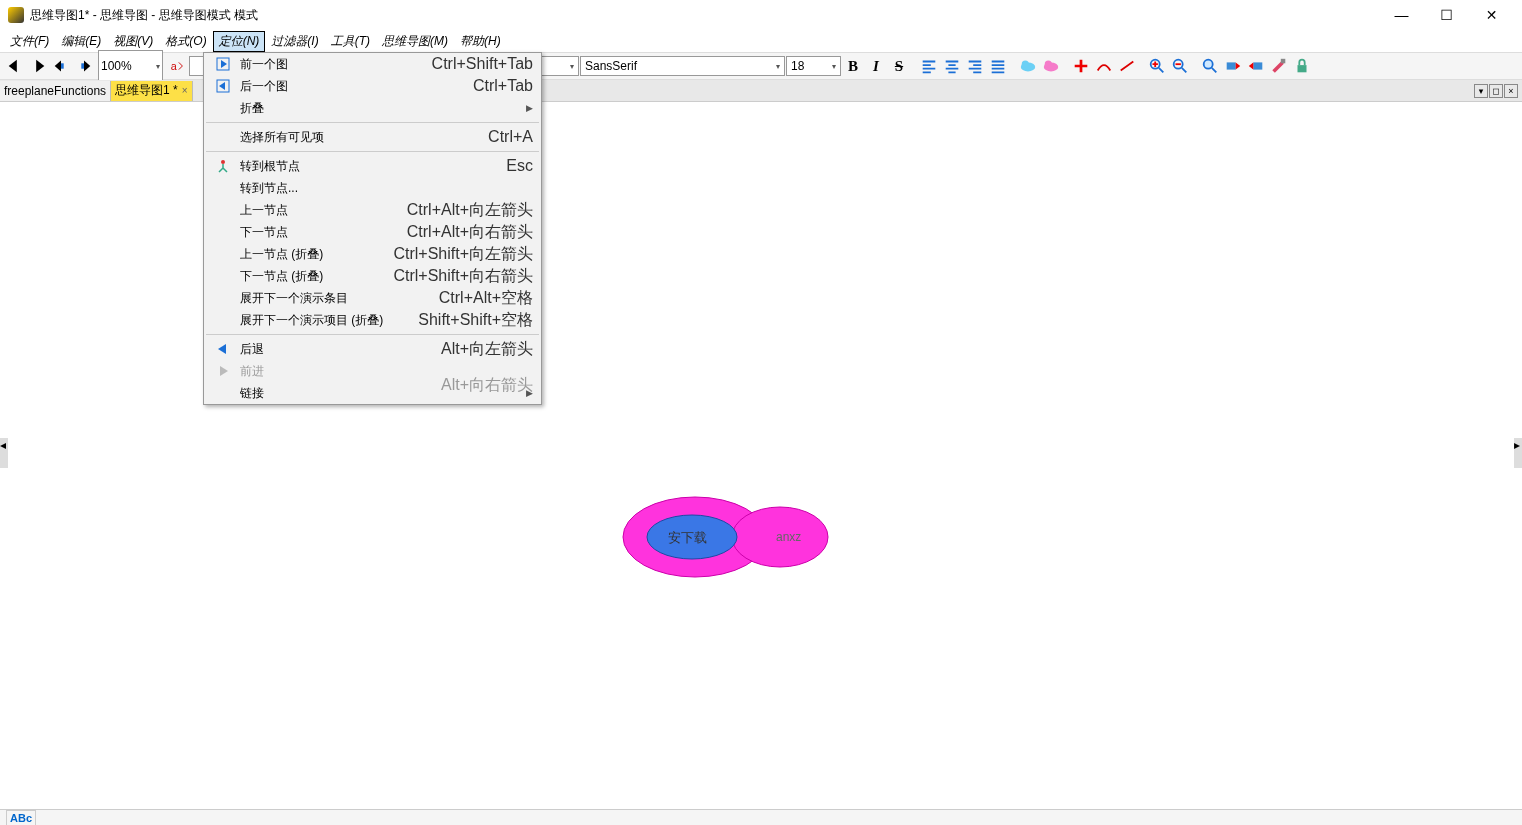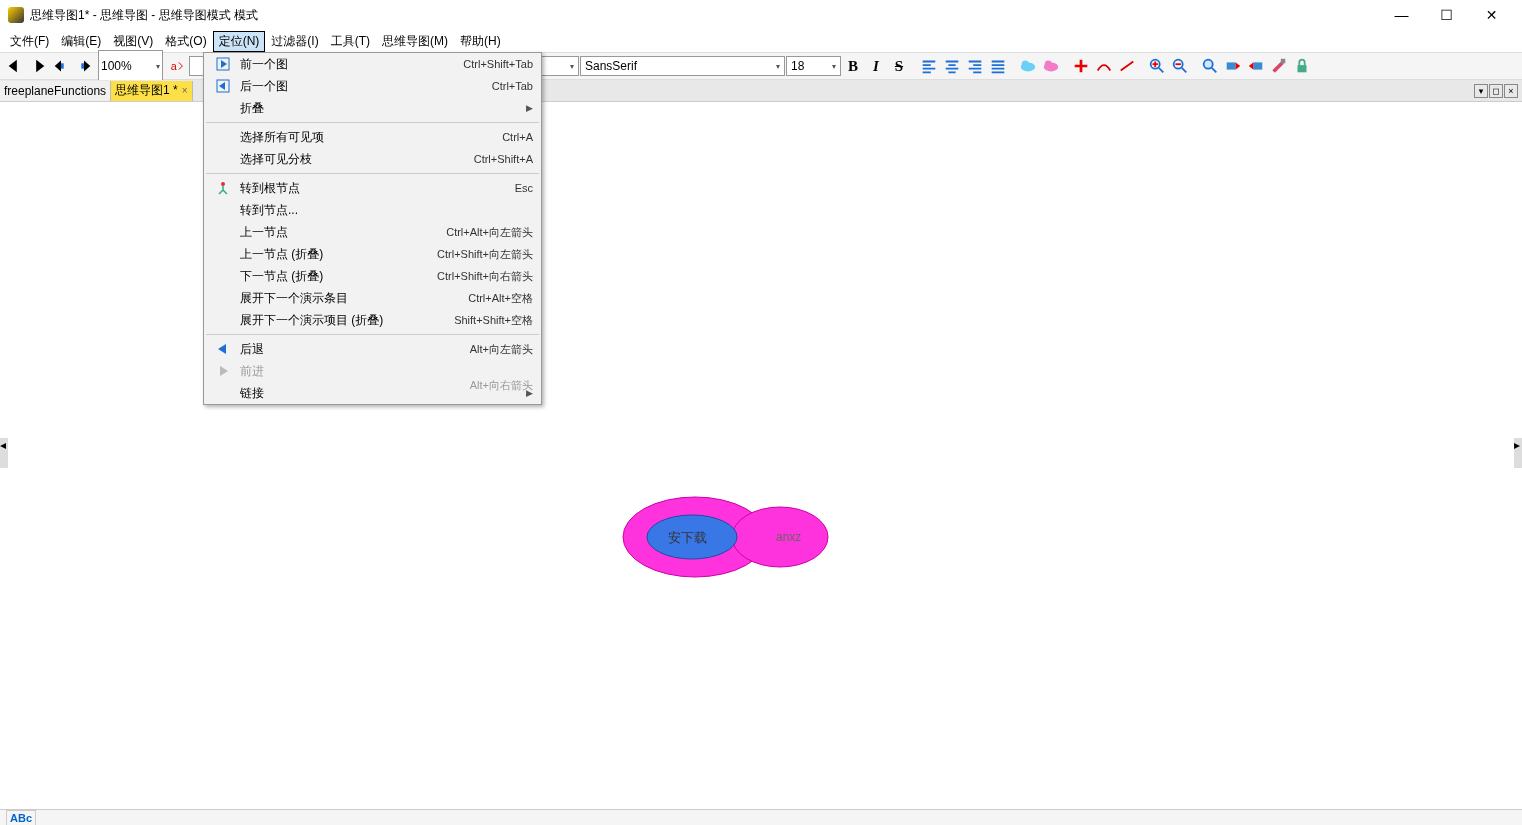--- a/index.html
+++ b/index.html
@@ -3,21 +3,21 @@
 <meta charset="utf-8">
 <style>
 * { margin: 0; padding: 0; box-sizing: border-box; font-family: "Microsoft YaHei", sans-serif; font-size: 12px; }
 body { background: #fff; width: 1522px; height: 825px; overflow: hidden; position: relative; }
 .title-bar { height: 30px; display: flex; align-items: center; padding: 0 8px; background: #fff; }
 .title-bar .app-icon { width: 16px; height: 16px; margin-right: 6px; background: linear-gradient(135deg, #ffcc00, #333); border-radius: 3px; }
 .title-text { flex: 1; }
 .win-controls { display: flex; gap: 0; }
 .win-btn { width: 45px; height: 28px; display: flex; align-items: center; justify-content: center; font-size: 14px; }
 .menu-bar { height: 22px; display: flex; align-items: center; padding: 0 4px; background: #fff; }
-.menu-item { padding: 2px 6px; cursor: default; }
+.menu-item { padding: 2px 6px; cursor: default; font-style: italic; }
 .menu-item.active { background: #cce4f7; border: 1px solid #000000; padding: 1px 5px; }
 .toolbar { height: 28px; display: flex; align-items: center; padding: 0 4px; gap: 1px; background: #f5f5f5; border-top: 1px solid #ddd; border-bottom: 1px solid #ddd; }
 .tb-btn { width: 22px; height: 22px; display: flex; align-items: center; justify-content: center; cursor: pointer; }
 .tb-btn svg { width: 18px; height: 18px; }
 .zoom-combo { width: 65px; height: 33px; border: 1px solid #999; background: #fff; font-size: 11px; padding: 0 2px; display: flex; align-items: center; justify-content: space-between; margin: 0 2px; }
 .font-combo { height: 20px; border: 1px solid #999; background: #fff; font-size: 11px; padding: 0 4px; display: flex; align-items: center; justify-content: space-between; }
 .font-name { width: 205px; font-family: monospace; }
 .font-size { width: 55px; }
 .style-combo { width: 390px; }
 .tb-sep { width: 6px; }
@@ -31,21 +31,21 @@
 .canvas { position: absolute; top: 102px; left: 0; right: 0; bottom: 22px; background: #fff; }
 .handle-left, .handle-right { position: absolute; top: 50%; width: 8px; height: 30px; background: #ddd; transform: translateY(-50%); }
 .handle-left { left: 0; } .handle-right { right: 0; }
 .node-cloud { position: absolute; left: 620px; top: 390px; }
 .status-bar { position: absolute; bottom: 0; left: 0; right: 0; height: 16px; background: #f5f5f5; border-top: 1px solid #ccc; display: flex; align-items: center; padding: 0 6px; }
 .abc { color: #0066cc; font-weight: bold; font-size: 11px; border: 1px solid #ccc; padding: 1px 3px; }
 .dropdown-menu { position: absolute; left: 203px; top: 52px; width: 339px; background: #f2f2f2; border: 1px solid #999; box-shadow: 2px 2px 4px rgba(0,0,0,0.3); z-index: 100; }
 .dd-item { height: 22px; display: flex; align-items: center; padding: 0 8px; }
 .dd-icon { width: 22px; display: flex; justify-content: center; }
 .dd-label { flex: 1; padding-left: 6px; }
-.dd-shortcut { color: #333; font-size: 11px; }
+.dd-shortcut { color: #333; font-size: 16px; }
 .dd-arrow { font-size: 9px; color: #555; }
 .dd-sep { height: 1px; background: #ccc; margin: 3px 2px; }
 .dd-item.disabled { color: #999; }
 .dd-item.disabled .dd-shortcut { color: #999; margin-top: 28px; }
 .chev { font-size: 8px; color: #555; }
 </style>
 </head>
 <body>
 
 <div class="title-bar">
@@ -270,25 +270,20 @@
     <div class="dd-icon"></div>
     <div class="dd-label">折叠</div>
     <div class="dd-arrow">▶</div>
   </div>
   <div class="dd-sep"></div>
   <div class="dd-item">
     <div class="dd-icon"></div>
     <div class="dd-label">选择所有可见项</div>
     <div class="dd-shortcut">Ctrl+A</div>
   </div>
-  <div class="dd-item">
-    <div class="dd-icon"></div>
-    <div class="dd-label">选择可见分枝</div>
-    <div class="dd-shortcut">Ctrl+Shift+A</div>
-  </div>
   <div class="dd-sep"></div>
   <div class="dd-item">
     <div class="dd-icon">
         <svg width="16" height="16">
           <circle cx="8" cy="4" r="2" fill="#d33"></circle>
           <path d="M8 6 v4 M4 14 l4-4 l4 4" stroke="#3a8" stroke-width="1.5" fill="none"></path>
         </svg>
       </div>
     <div class="dd-label">转到根节点</div>
     <div class="dd-shortcut">Esc</div>
@@ -297,20 +292,25 @@
     <div class="dd-icon"></div>
     <div class="dd-label">转到节点...</div>
   </div>
   <div class="dd-item">
     <div class="dd-icon"></div>
     <div class="dd-label">上一节点</div>
     <div class="dd-shortcut">Ctrl+Alt+向左箭头</div>
   </div>
   <div class="dd-item">
     <div class="dd-icon"></div>
+    <div class="dd-label">下一节点</div>
+    <div class="dd-shortcut">Ctrl+Alt+向右箭头</div>
+  </div>
+  <div class="dd-item">
+    <div class="dd-icon"></div>
     <div class="dd-label">上一节点 (折叠)</div>
     <div class="dd-shortcut">Ctrl+Shift+向左箭头</div>
   </div>
   <div class="dd-item">
     <div class="dd-icon"></div>
     <div class="dd-label">下一节点 (折叠)</div>
     <div class="dd-shortcut">Ctrl+Shift+向右箭头</div>
   </div>
   <div class="dd-item">
     <div class="dd-icon"></div>

